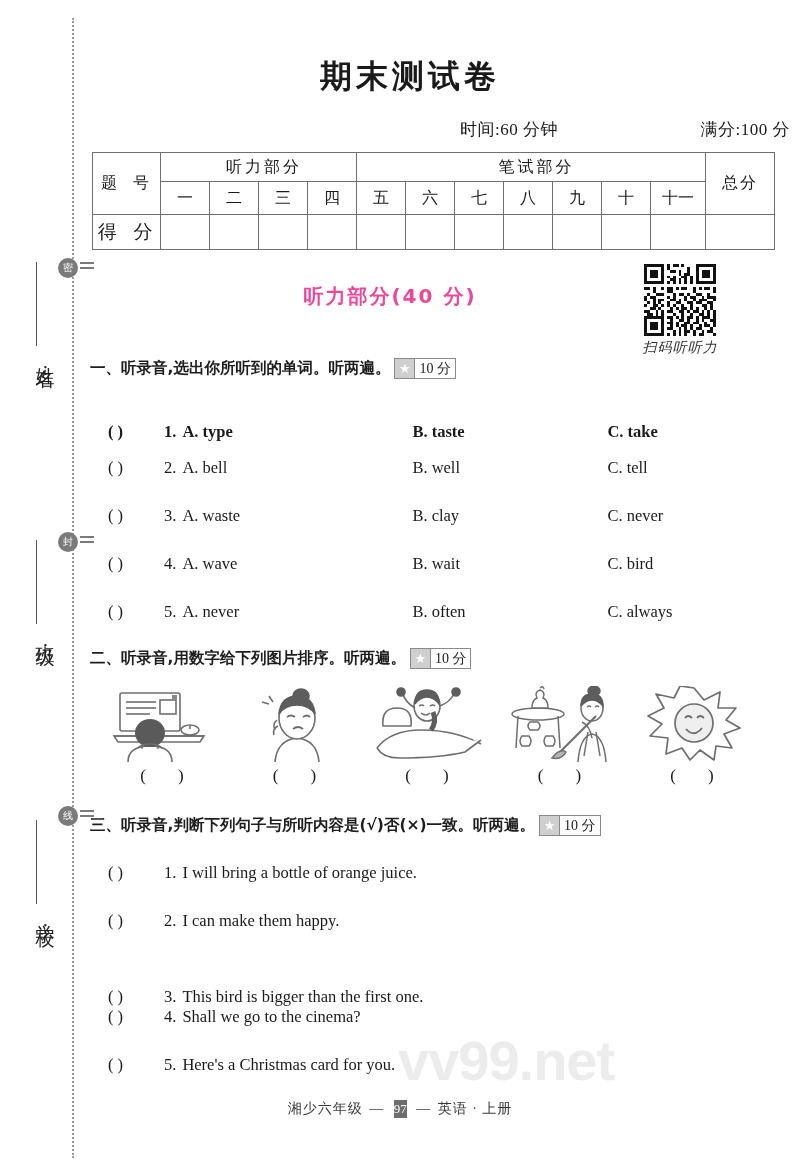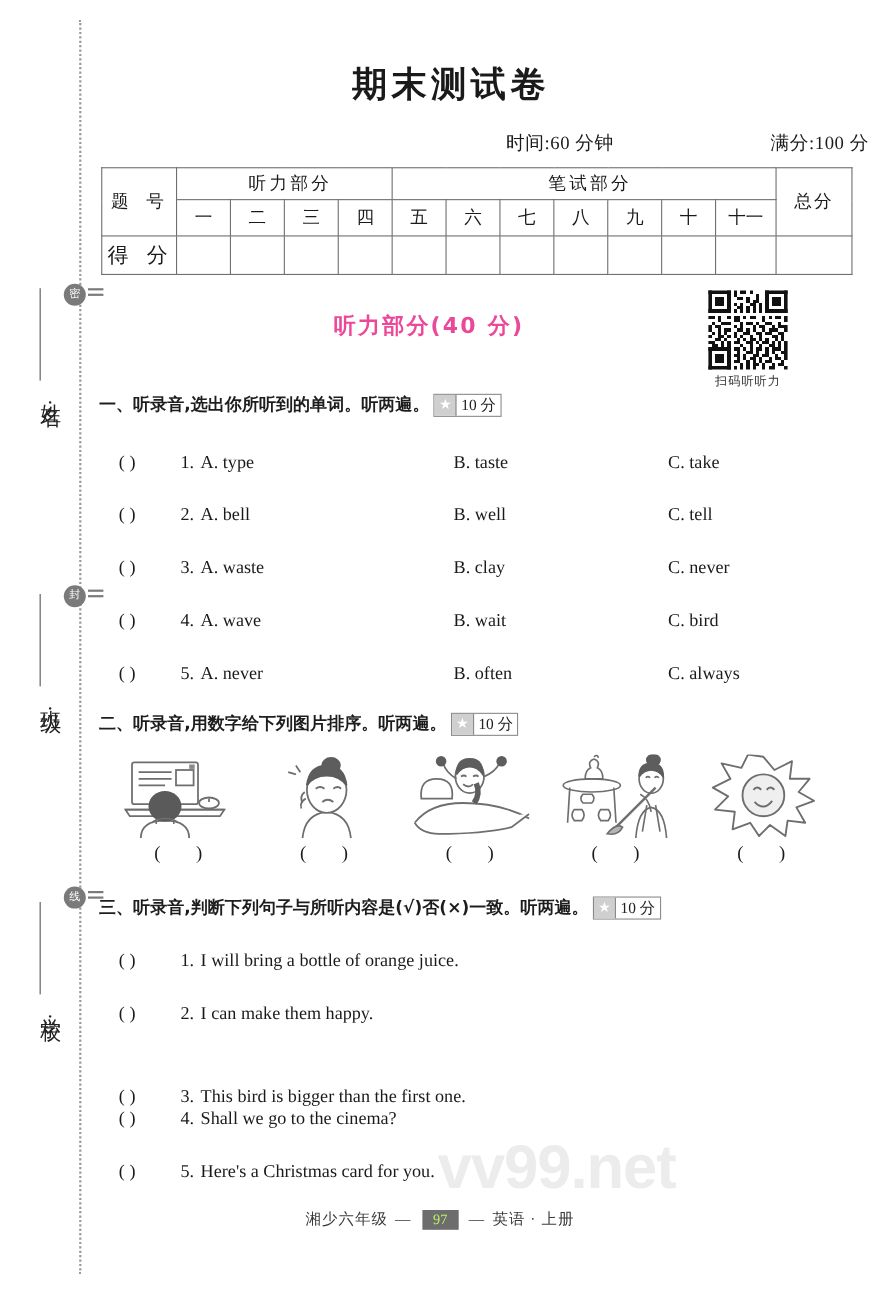--- a/index.html
+++ b/index.html
@@ -169,25 +169,26 @@
     text-align: center;
   }
   #qr-code {
     width: 72px;
     height: 72px;
     margin: 0 auto;
     display: block;
     image-rendering: pixelated;
   }
   #qr-caption {
-    font-size: 11px;
+    font-size: 14px;
     margin-top: 3px;
     letter-spacing: 1px;
     color: #333;
     font-family: "Liberation Serif", serif;
+    font-style: italic;
   }
 
   
   .section-head {
     position: absolute;
     left: 0;
     display: flex;
     align-items: center;
     font-family: "DejaVu Sans", sans-serif;
     font-weight: bold;
@@ -278,22 +279,22 @@
     text-align: center;
     font-size: 14px;
     color: #3a3a3a;
     letter-spacing: 1px;
     z-index: 4;
     font-family: "Liberation Serif", serif;
   }
   #footer .pg-box {
     display: inline-block;
     background: #6d6d6d;
-    color: #bef264;
-    padding: 1px 10px;
+    color: #ffffff;
+    padding: 1px 0;
     margin: 0 3px;
     font-size: 13px;
     letter-spacing: 0;
   }
   #footer .dash { margin: 0 2px; }
 </style>
 </head>
 <body>
 
 <div id="watermark">vv99.net</div>
@@ -538,21 +539,21 @@
   </div>
 
   <div class="section-head" style="top:358px;">
     <span>一、听录音,选出你所听到的单词。听两遍。</span>
     <span class="pts-badge">
       <span class="pts-star">★</span>
       <span class="pts-text">10 分</span>
     </span>
   </div>
 
-  <div class="q-row" style="top:410px;">
+  <div class="q-row" style="top:422px;font-weight:bold;">
     <span class="q-paren">(    )</span><span class="q-num">1.</span><span class="opt-a">A. type</span><span class="opt-b">B. taste</span><span class="opt-c">C. take</span>
   </div>
   <div class="q-row" style="top:458px;">
     <span class="q-paren">(    )</span><span class="q-num">2.</span><span class="opt-a">A. bell</span><span class="opt-b">B. well</span><span class="opt-c">C. tell</span>
   </div>
   <div class="q-row" style="top:506px;">
     <span class="q-paren">(    )</span><span class="q-num">3.</span><span class="opt-a">A. waste</span><span class="opt-b">B. clay</span><span class="opt-c">C. never</span>
   </div>
   <div class="q-row" style="top:554px;">
     <span class="q-paren">(    )</span><span class="q-num">4.</span><span class="opt-a">A. wave</span><span class="opt-b">B. wait</span><span class="opt-c">C. bird</span>

